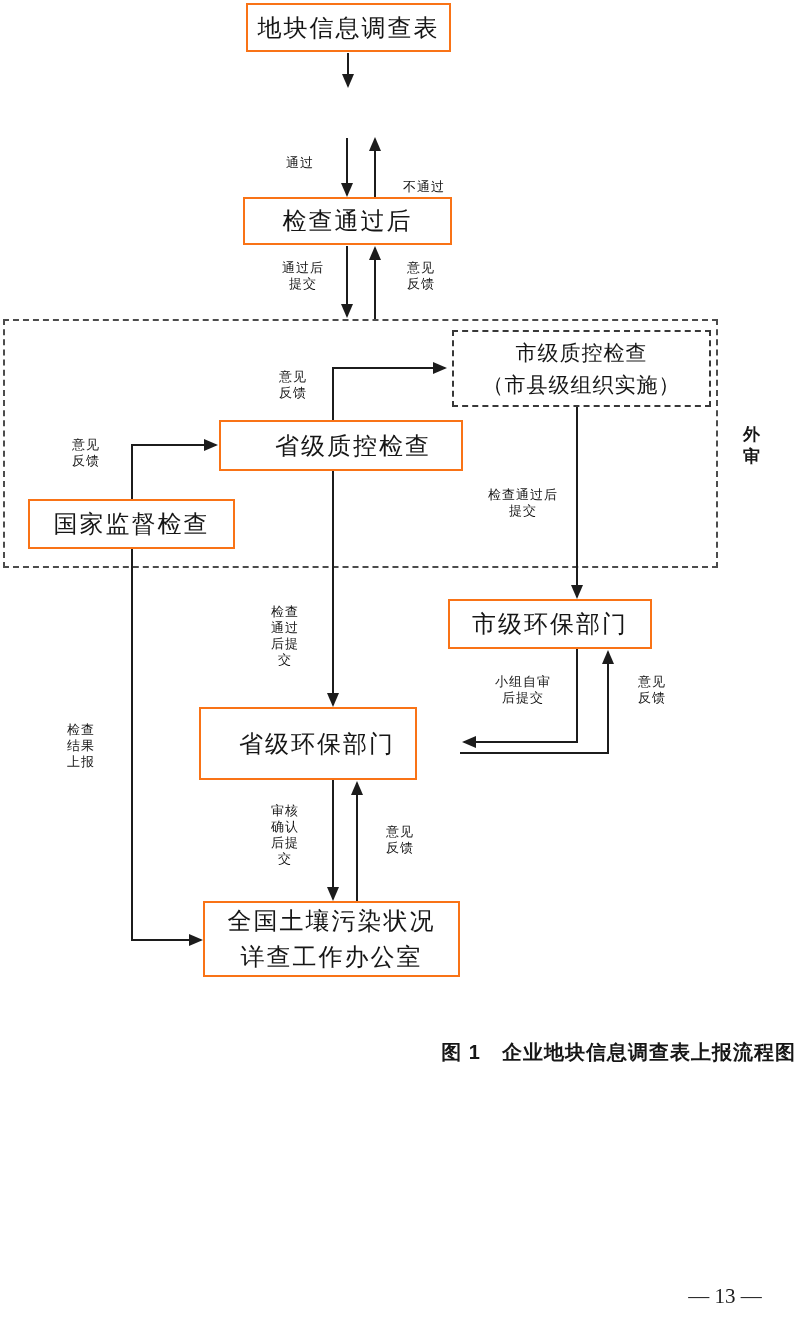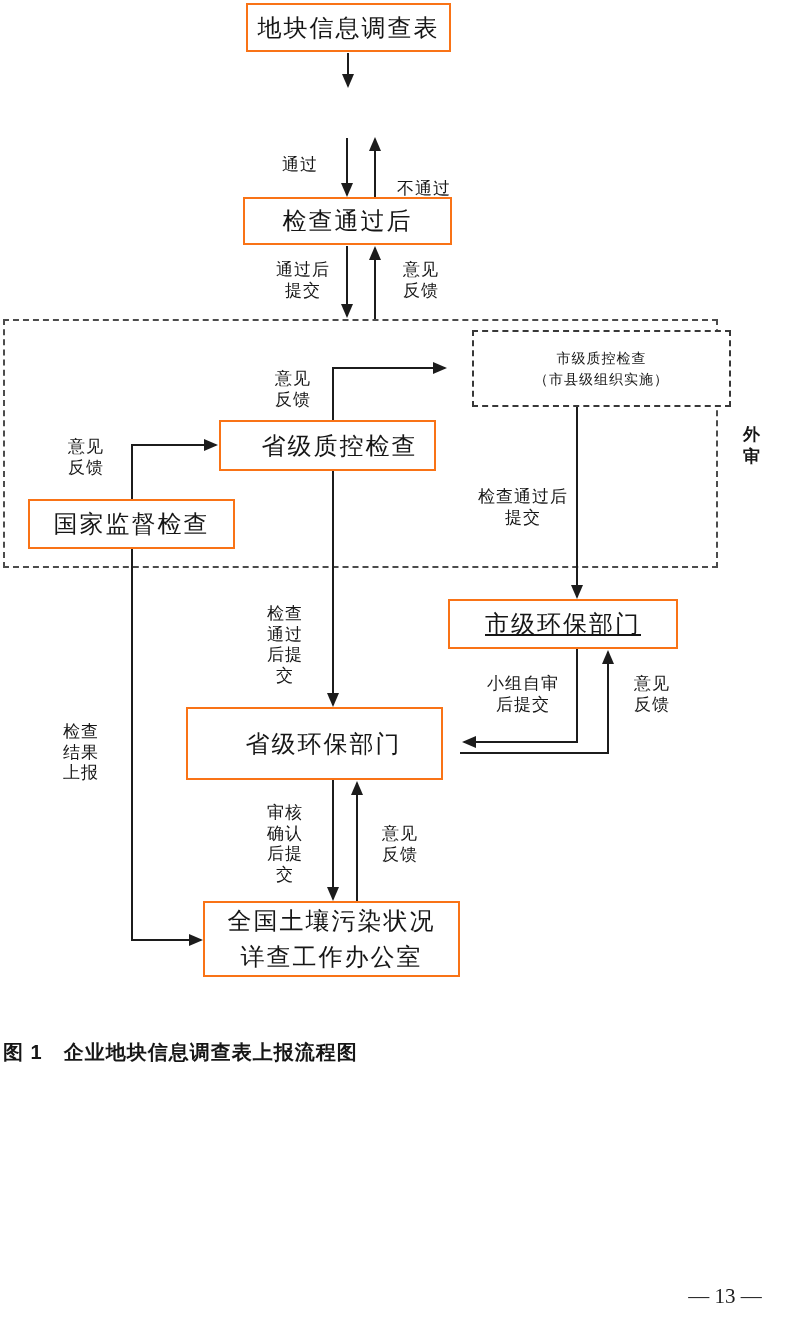--- a/index.html
+++ b/index.html
@@ -15,47 +15,47 @@
   .node {
     position:absolute; box-sizing:border-box; background:#ffffff;
     border:2px solid #f97316; display:flex; align-items:center; justify-content:center;
     z-index:2; font-size:24px; letter-spacing:2px; line-height:1.4;
   }
   .node > span { white-space:pre-line; text-align:center; display:block; }
   .node.dashed { border-style:dashed; border-color:#383838; }
   #n-survey  { left:246px; top:3px;   width:205px; height:49px; }
   #n-group   { left:243px; top:88px;  width:209px; height:49px; }
   #n-unit    { left:243px; top:197px; width:209px; height:48px; }
-  #n-mqc     { left:472px; top:330px; width:259px; height:77px; font-size:14px; letter-spacing:1px; line-height:1.5; }
-  #n-pqc     { left:219px; top:420px; width:217px; height:51px;padding-left:24px; }
+  #n-mqc     { left:452px; top:330px; width:259px; height:77px; font-size:21px; letter-spacing:1px; line-height:1.5; }
+  #n-pqc     { left:219px; top:420px; width:244px; height:51px;padding-left:24px; }
   #n-nat     { left:28px;  top:499px; width:207px; height:50px; }
-  #n-mepb    { left:448px; top:599px; width:230px; height:50px;text-decoration:underline; }
-  #n-pepb    { left:186px; top:707px; width:257px; height:73px;padding-left:18px; }
+  #n-mepb    { left:448px; top:599px; width:204px; height:50px; }
+  #n-pepb    { left:199px; top:707px; width:218px; height:73px;padding-left:18px; }
   #n-office  { left:203px; top:901px; width:257px; height:76px; font-size:24px; line-height:1.5; }
   .lbl {
-    position:absolute; z-index:4; font-size:17px; line-height:1.22;
+    position:absolute; z-index:4; font-size:13px; line-height:1.22;
     text-align:center; white-space:pre-line; letter-spacing:1px; color:#161616;
   }
   #l-pass        { left:270px; top:155px; width:60px; }
   #l-notpass     { left:392px; top:155px; width:64px;margin-top:24px; }
   #l-submitpass  { left:261px; top:260px; width:84px; }
   #l-fb-unit     { left:391px; top:260px; width:60px; }
   #l-fb-p2m      { left:263px; top:369px; width:60px; }
   #l-fb-n2p      { left:56px;  top:437px; width:60px; }
   #l-chk-m       { left:463px; top:487px; width:120px; }
   #l-chk-p       { left:257px; top:604px; width:56px; }
   #l-rev-m       { left:473px; top:674px; width:100px; }
   #l-fb-mepb     { left:622px; top:674px; width:60px; }
   #l-rev-p       { left:257px; top:803px; width:56px; }
   #l-fb-pepb     { left:370px; top:824px; width:60px; }
   #l-result      { left:51px;  top:722px; width:60px; }
   #l-waishen     { left:737px; top:424px; width:30px; font-size:17px; font-weight:bold; line-height:1.3; }
   .caption {
-    position:absolute; left:3px; top:1039px; width:780px; z-index:4;
-    text-align:left; font-size:20px; font-weight:bold; letter-spacing:1px;
+    position:absolute; left:16px; top:1039px; width:780px; z-index:4;
+    text-align:right; font-size:20px; font-weight:bold; letter-spacing:1px;
   }
   .pagenum {
     position:absolute; left:645px; top:1284px; width:160px; z-index:4;
     text-align:center; font-size:21px; font-family:"Liberation Serif", serif;
     color:#1c1c1c; white-space:pre;
   }
 </style>
 </head>
 <body>
 

